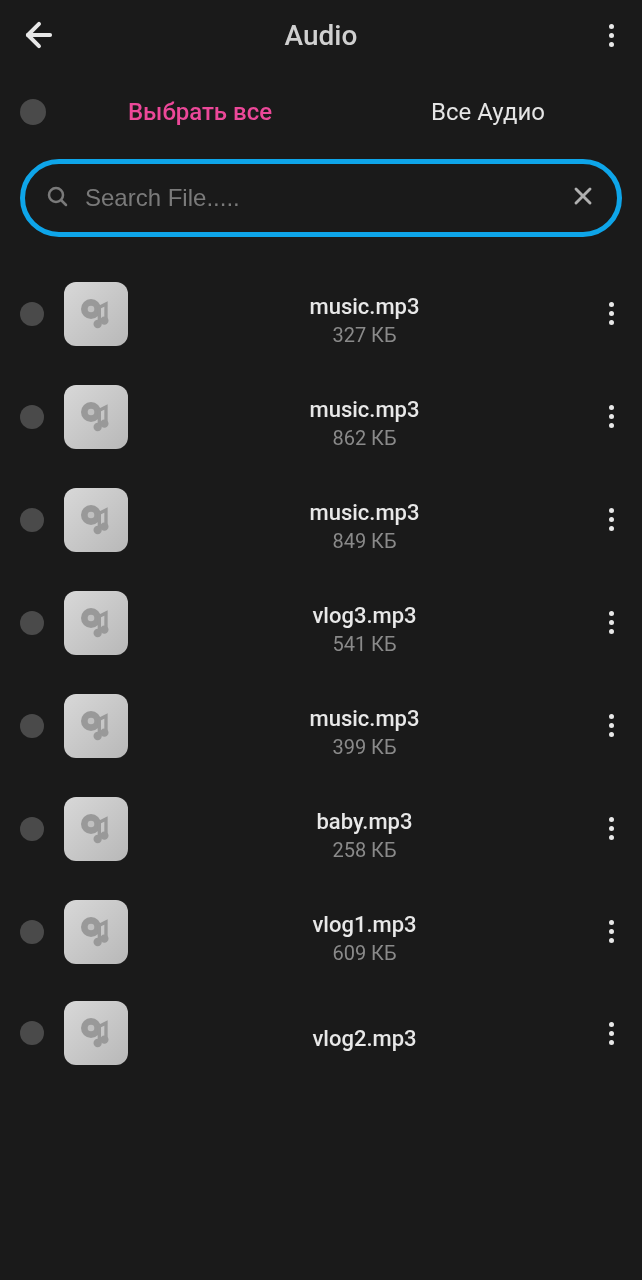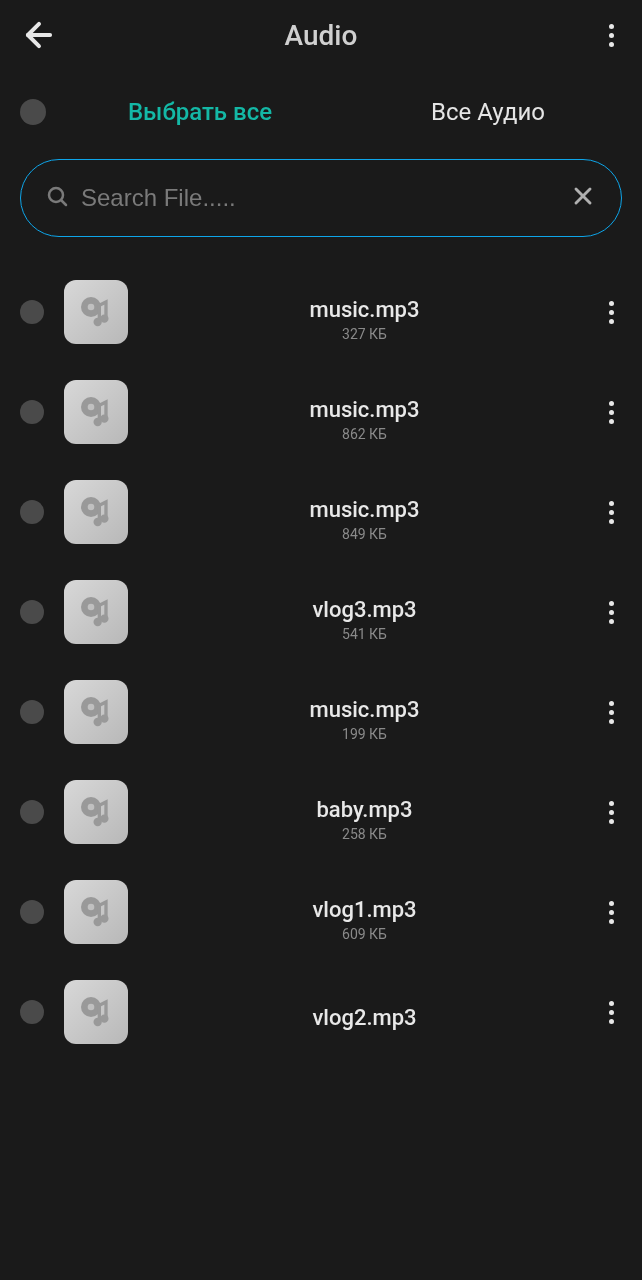--- a/index.html
+++ b/index.html
@@ -63,38 +63,38 @@
     
     .tab {
       flex: 1;
       text-align: center;
       font-size: 24px;
       cursor: pointer;
       padding: 8px 0;
     }
     
     .tab-active {
-      color: #14b8a6;
+      color: #ec4899;
       font-weight: 500;
     }
     
     .tab-inactive {
       color: #e5e5e5;
     }
     
     .search-container {
       margin: 5px 20px 25px 20px;
       position: relative;
     }
     
     .search-box {
       width: 100%;
       height: 78px;
       background-color: #1a1a1a;
-      border: 1px solid #0ea5e9;
+      border: 5px solid #0ea5e9;
       border-radius: 40px;
       padding: 0 70px 0 60px;
       color: #8a8a8a;
       font-size: 24px;
       outline: none;
     }
     
     .search-box::placeholder {
       color: #7a7a7a;
     }
@@ -155,21 +155,21 @@
     .file-name {
       color: #e8e8e8;
       font-size: 22px;
       font-weight: 500;
       margin-bottom: 4px;
       margin-top: 14px;
     }
     
     .file-size {
       color: #8a8a8a;
-      font-size: 14px;
+      font-size: 20px;
     }
     
     .file-more {
       color: #e8e8e8;
       cursor: pointer;
       padding: 8px;
       flex-shrink: 0;
     }
     
     .dots {
@@ -326,21 +326,21 @@
         <svg width="40" height="40" viewBox="0 0 24 24" fill="#888888">
   <circle cx="9" cy="9" r="6" fill="#999999"></circle>
   <circle cx="9" cy="9" r="2" fill="#c0c0c0"></circle>
   <path d="M 14 18 L 14 8 L 18 6 L 18 16" stroke="#999999" stroke-width="2" fill="none"></path>
   <circle cx="13" cy="18" r="2.5" fill="#999999"></circle>
   <circle cx="17" cy="16" r="2.5" fill="#999999"></circle>
 </svg>
       </div>
     <div class="file-info">
       <div class="file-name">music.mp3</div>
-      <div class="file-size">199 КБ</div>
+      <div class="file-size">399 КБ</div>
     </div>
     <div class="file-more">
       <div class="dots">
         <div class="dot"></div>
         <div class="dot"></div>
         <div class="dot"></div>
       </div>
     </div>
   </div>
     <div class="file-item">

